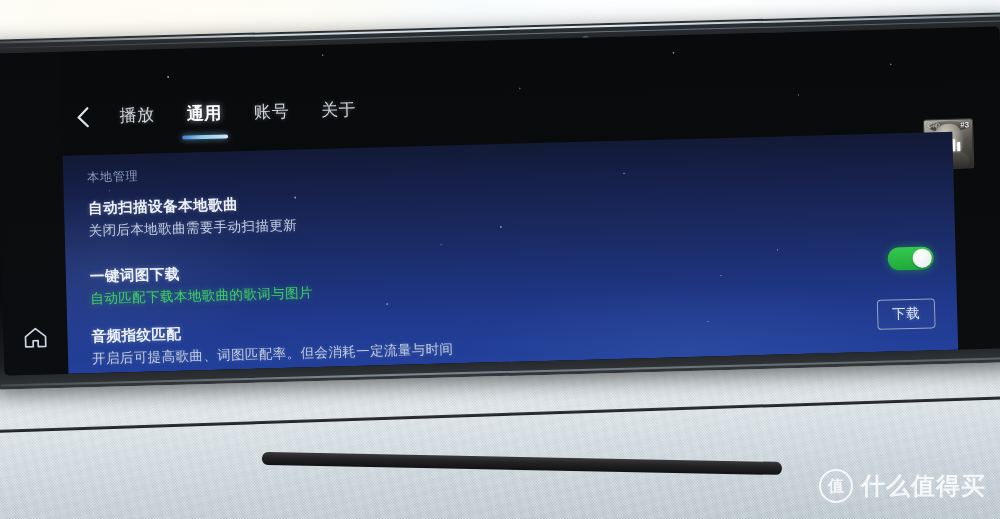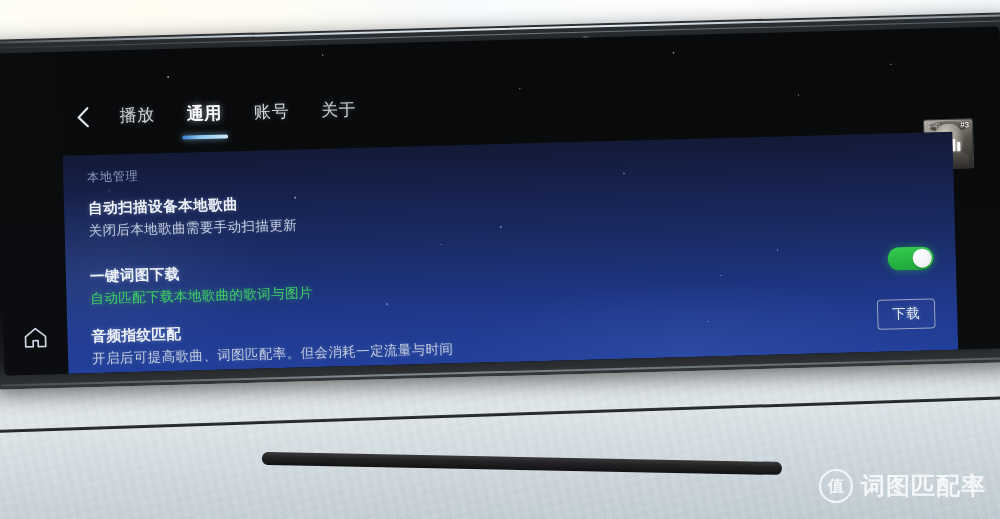--- a/index.html
+++ b/index.html
@@ -346,16 +346,16 @@
           </div>
         </div>
       </div>
 
     </div>
     <div class="glass-dust"></div>
   </div>
 
   <div class="wm">
     <div class="wm-logo">值</div>
-    <div class="wm-text">词图匹配率</div>
+    <div class="wm-text">什么值得买</div>
   </div>
 
 </div>
 
 </body></html>

